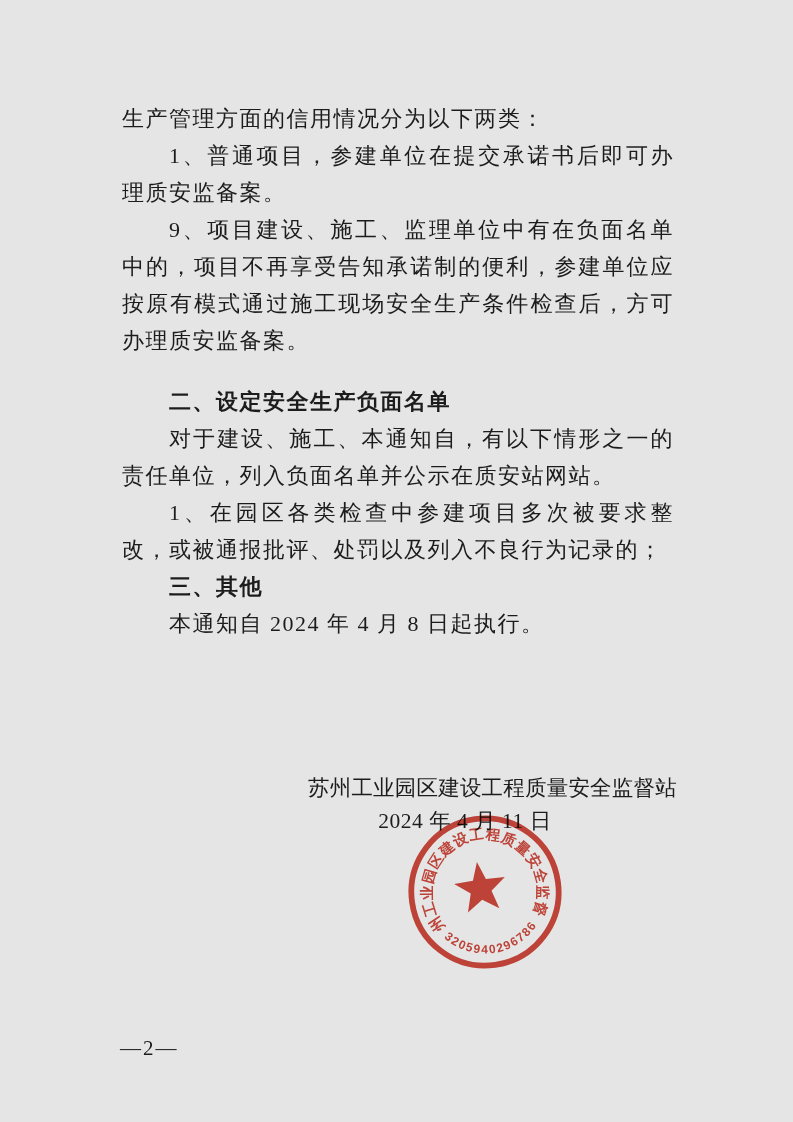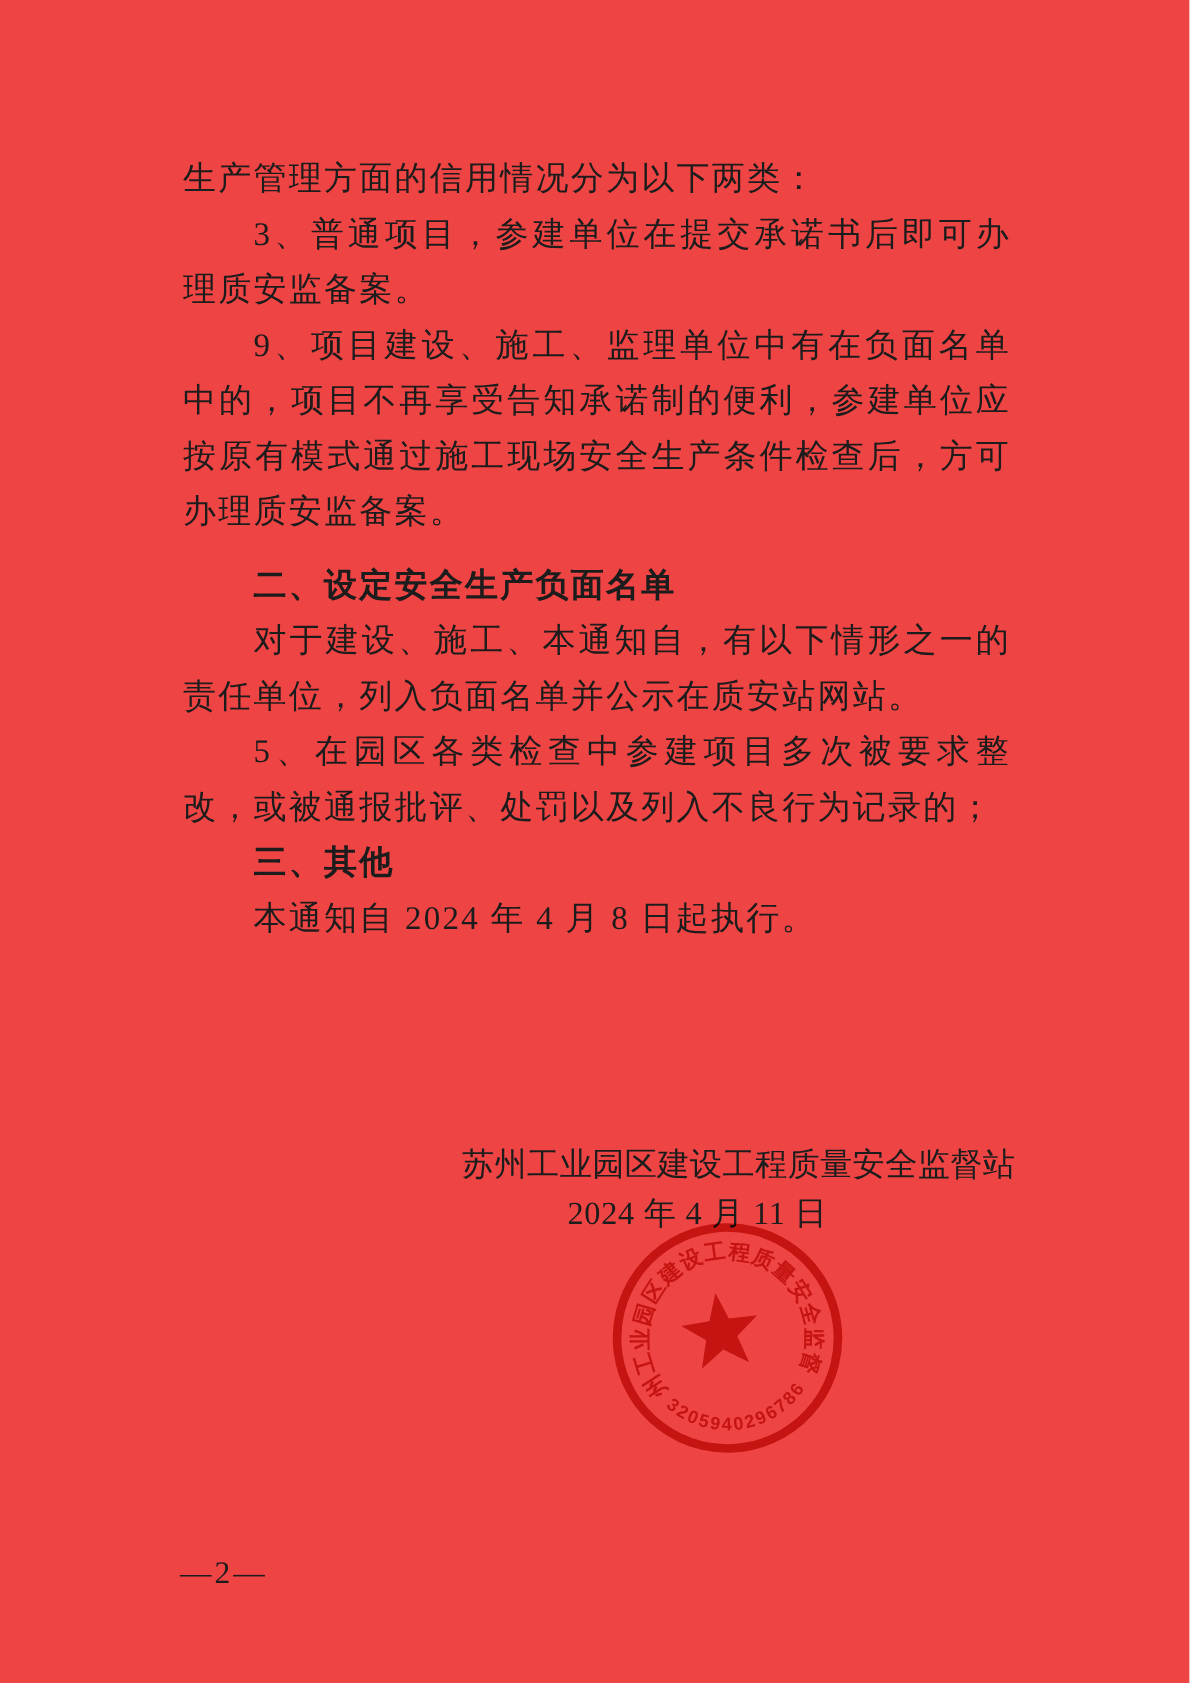--- a/index.html
+++ b/index.html
@@ -1,20 +1,20 @@
 <!DOCTYPE html>
 <html><head>
 <meta charset="utf-8">
 <style>
   html, body { margin: 0; padding: 0; background: #ffffff; }
   .page {
     position: relative;
     width: 793px;
     height: 1122px;
-    background: #ef4444;
+    background: #e5e5e5;
     font-family: "Liberation Serif", "DejaVu Serif", serif;
     color: #1c1c1c;
     overflow: hidden;
   }
   .content { padding: 100px 119px 0 122px; }
   p { margin: 0; }
   .body-text {
     font-size: 22px;
     line-height: 37px;
     letter-spacing: 1.5px;
@@ -24,21 +24,21 @@
   }
   .indent { text-indent: 47px; }
   .heading {
     font-family: "Liberation Sans", "DejaVu Sans", sans-serif;
     font-weight: 700;
     font-size: 22px;
     line-height: 37px;
     letter-spacing: 1.5px;
     text-indent: 47px;
   }
-  .gap-before { margin-top: 12px; }
+  .gap-before { margin-top: 24px; }
   .signature {
     margin-top: 128px;
     width: 366px;
     margin-left: auto;
     margin-right: 0;
     text-align: center;
   }
   .sig-org {
     font-size: 21.5px;
     line-height: 37px;
@@ -77,25 +77,25 @@
     letter-spacing: 2px;
   }
 </style>
 </head>
 <body>
 
 <div class="page">
 
   <div class="content">
     <p class="body-text">生产管理方面的信用情况分为以下两类：</p>
-    <p class="body-text indent">3、普通项目，参建单位在提交承诺书后即可办理质安监备案。</p>
+    <p class="body-text indent">1、普通项目，参建单位在提交承诺书后即可办理质安监备案。</p>
     <p class="body-text indent">9、项目建设、施工、监理单位中有在负面名单中的，项目不再享受告知承诺制的便利，参建单位应按原有模式通过施工现场安全生产条件检查后，方可办理质安监备案。</p>
     <p class="heading gap-before">二、设定安全生产负面名单</p>
     <p class="body-text indent">对于建设、施工、本通知自，有以下情形之一的责任单位，列入负面名单并公示在质安站网站。</p>
-    <p class="body-text indent">5、在园区各类检查中参建项目多次被要求整改，或被通报批评、处罚以及列入不良行为记录的；</p>
+    <p class="body-text indent">1、在园区各类检查中参建项目多次被要求整改，或被通报批评、处罚以及列入不良行为记录的；</p>
     <p class="heading">三、其他</p>
     <p class="body-text indent">本通知自 2024 年 4 月 8 日起执行。</p>
 
     <div class="signature">
       <p class="sig-org">苏州工业园区建设工程质量安全监督站</p>
       <p class="sig-date">2024 年 4 月 11 日</p>
     </div>
   </div>
 
   <div class="seal">

